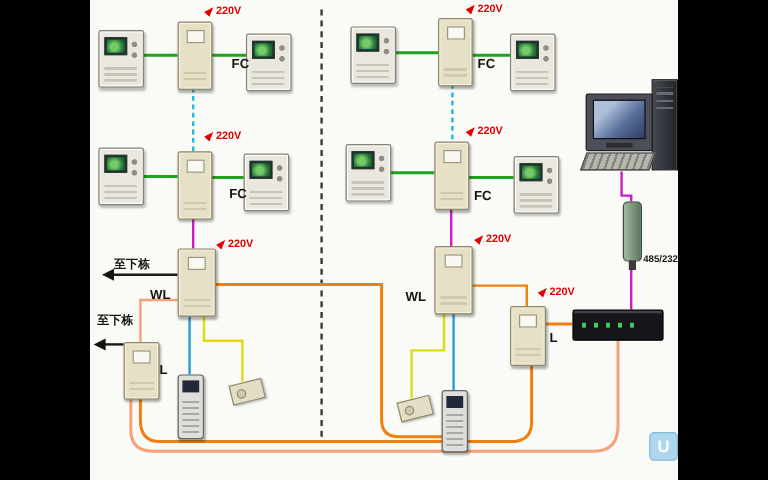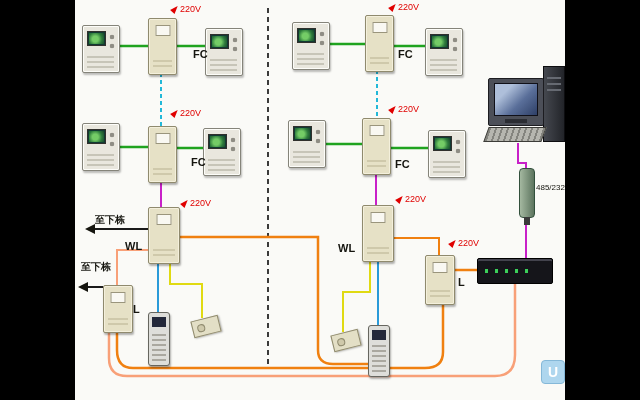--- a/index.html
+++ b/index.html
@@ -60,26 +60,26 @@
   .hub::before{content:"";position:absolute;left:7px;top:10px;width:44px;height:4px;
            background:repeating-linear-gradient(90deg,#3bd05a 0 3px,transparent 3px 10px);}
 
   .ulogo{position:absolute;width:22px;height:22px;background:#aed6ee;border:1px solid #85b8d8;
            border-radius:4px;color:#fff;font-weight:bold;font-size:14px;
            display:flex;align-items:center;justify-content:center;}
 
   
   .lab{position:absolute;font-size:11px;font-weight:600;color:#15150f;}
   .pw{position:absolute;display:flex;align-items:flex-end;gap:2px;color:#e00000;
-      font-size:9px;font-weight:normal;}
+      font-size:9px;font-weight:bold;}
   .pw .tri{width:0;height:0;border-left:3px solid transparent;border-right:3px solid transparent;
       border-bottom:8px solid #e00000;transform:rotate(42deg);margin-bottom:1px;}
   .cn{position:absolute;font-size:10px;font-weight:bold;color:#15150f;
       font-family:"DejaVu Sans",sans-serif;}
-  .convlab{position:absolute;font-size:8px;font-weight:normal;color:#15150f;white-space:nowrap;}
+  .convlab{position:absolute;font-size:8px;font-weight:bold;color:#15150f;white-space:nowrap;margin-top:28px;}
   .barrow{position:absolute;width:0;height:0;border-top:5px solid transparent;
       border-bottom:5px solid transparent;border-right:10px solid #15150f;}
 </style>
 </head>
 <body>
 
 <div class="stage">
   <div class="panel">
 
     <svg width="490" height="400" viewBox="0 0 490 400">

